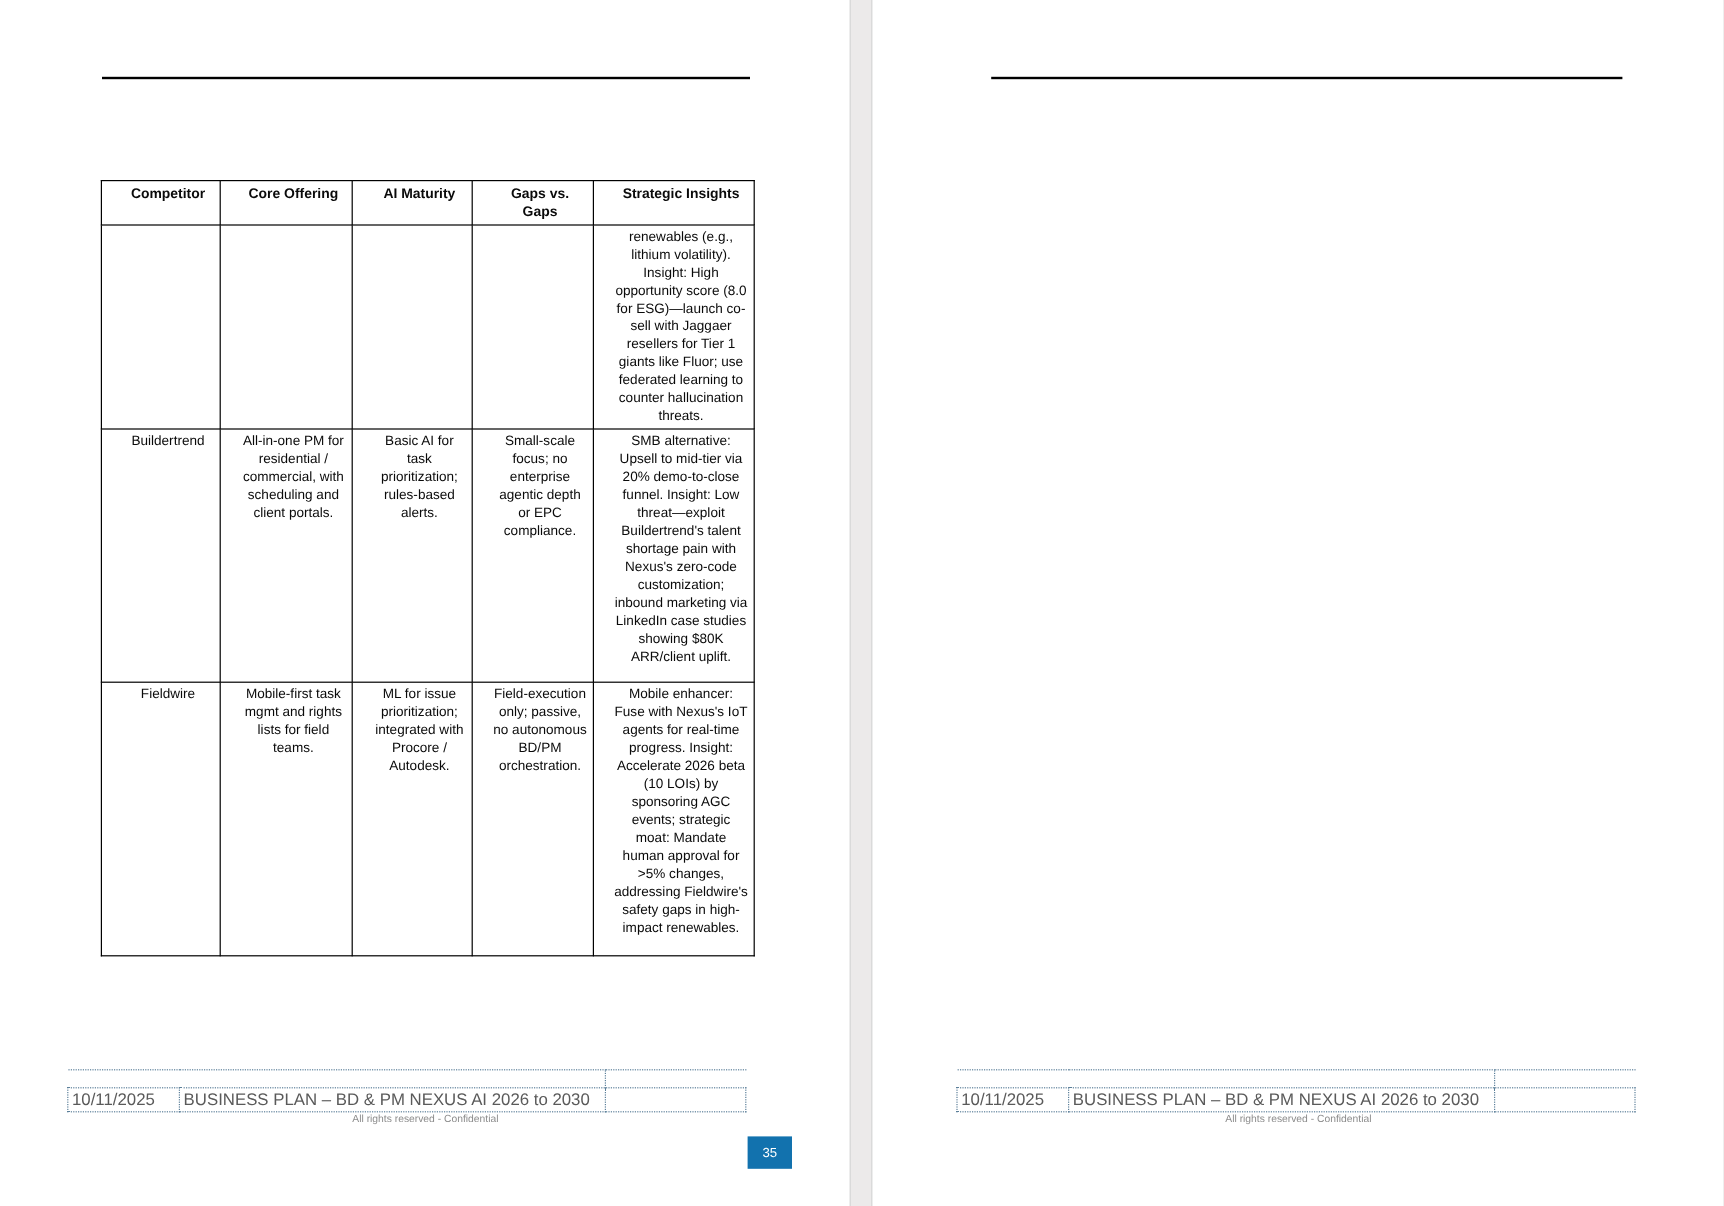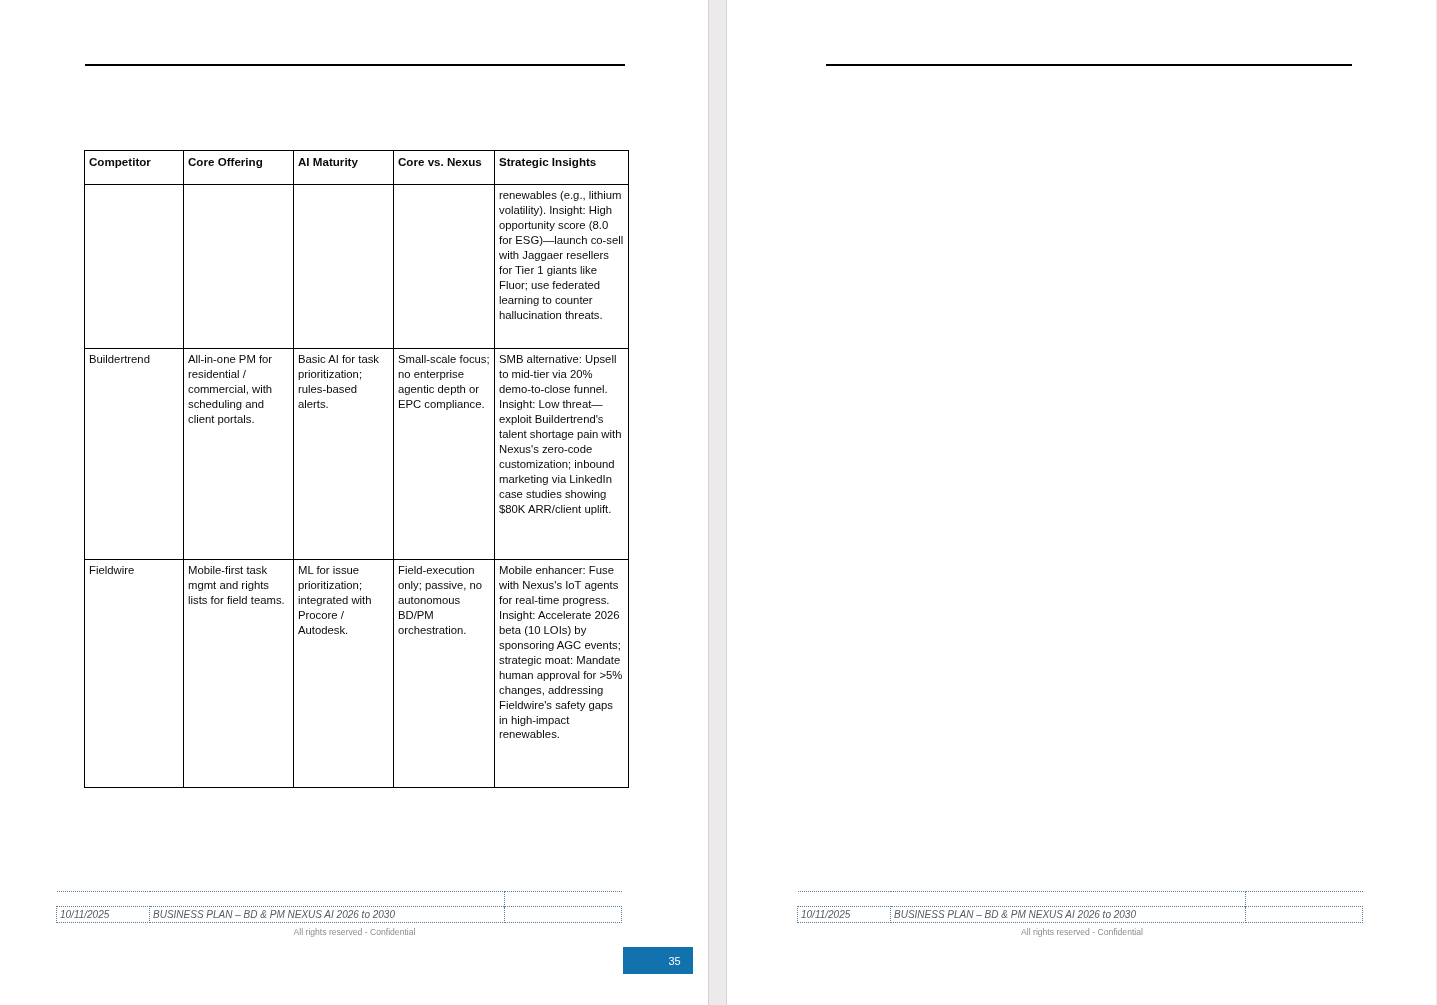--- a/index.html
+++ b/index.html
@@ -50,25 +50,25 @@
     position: absolute;
     left: 84px;
     top: 150px;
     width: 545px;
     border-collapse: collapse;
     table-layout: fixed;
   }
   .comp-table td, .comp-table th {
     border: 1px solid #000;
     vertical-align: top;
-    padding: 3px 4px 2px 4px;
+    padding: 3px 4px 2px 16px;
     font-size: 11.3px;
     line-height: 1.325;
     color: #0a0a0a;
-    text-align: left;
+    text-align: center;
   }
   .comp-table th {
     font-weight: bold;
     font-size: 11.6px;
   }
   .comp-table .c1 { width: 99px; }
   .comp-table .c2 { width: 110px; }
   .comp-table .c3 { width: 100px; }
   .comp-table .c4 { width: 101px; }
   .comp-table .c5 { width: 134px; }
@@ -80,27 +80,26 @@
   
   .footer-table {
     position: absolute;
     border-collapse: collapse;
     table-layout: fixed;
   }
   .page.left .footer-table { left: 56px; top: 891px; width: 565px; }
   .page.right .footer-table { left: 70px; top: 891px; width: 565px; }
   .footer-table td {
     border: 1px dotted #5b7f99;
-    font-size: 10px;
+    font-size: 14px;
     color: #5a5a5a;
     padding: 1px 3px;
     height: 13px;
     vertical-align: middle;
     line-height: 1.2;
-    font-style: italic;
   }
   .footer-table .f1 { width: 93px; }
   .footer-table .f2 { width: 355px; }
   .footer-table .f3 { width: 117px; }
   .footer-table tr.top-line td {
     border-top: 1px dotted #5b7f99;
     border-left: none;
     border-right: none;
     border-bottom: none;
     height: 12px;
@@ -122,21 +121,21 @@
     top: 947px;
     width: 37px;
     height: 27px;
     background: #1272ae;
     color: #ffffff;
     font-size: 11px;
     display: flex;
     align-items: center;
     justify-content: center;
   }
-  .page.left .page-badge { left: 623px; padding-left: 33px; }
+  .page.left .page-badge { left: 623px; }
 </style>
 </head>
 <body>
 
 <div class="spread">
 
   <div class="page left">
 
     <div class="header-rule"></div>
 
@@ -146,21 +145,21 @@
           <col class="c2">
           <col class="c3">
           <col class="c4">
           <col class="c5">
       </colgroup>
       <tbody>
           <tr class="r-head">
         <th>Competitor</th>
         <th>Core Offering</th>
         <th>AI Maturity</th>
-        <th>Core vs. Nexus</th>
+        <th>Gaps vs. Gaps</th>
         <th>Strategic Insights</th>
       </tr>
       <tr class="r-cont">
         <td></td>
         <td></td>
         <td></td>
         <td></td>
         <td>renewables (e.g., lithium volatility). Insight: High opportunity score (8.0 for ESG)—launch co-sell with Jaggaer resellers for Tier 1 giants like Fluor; use federated learning to counter hallucination threats.</td>
       </tr>
       <tr class="r-bt">

